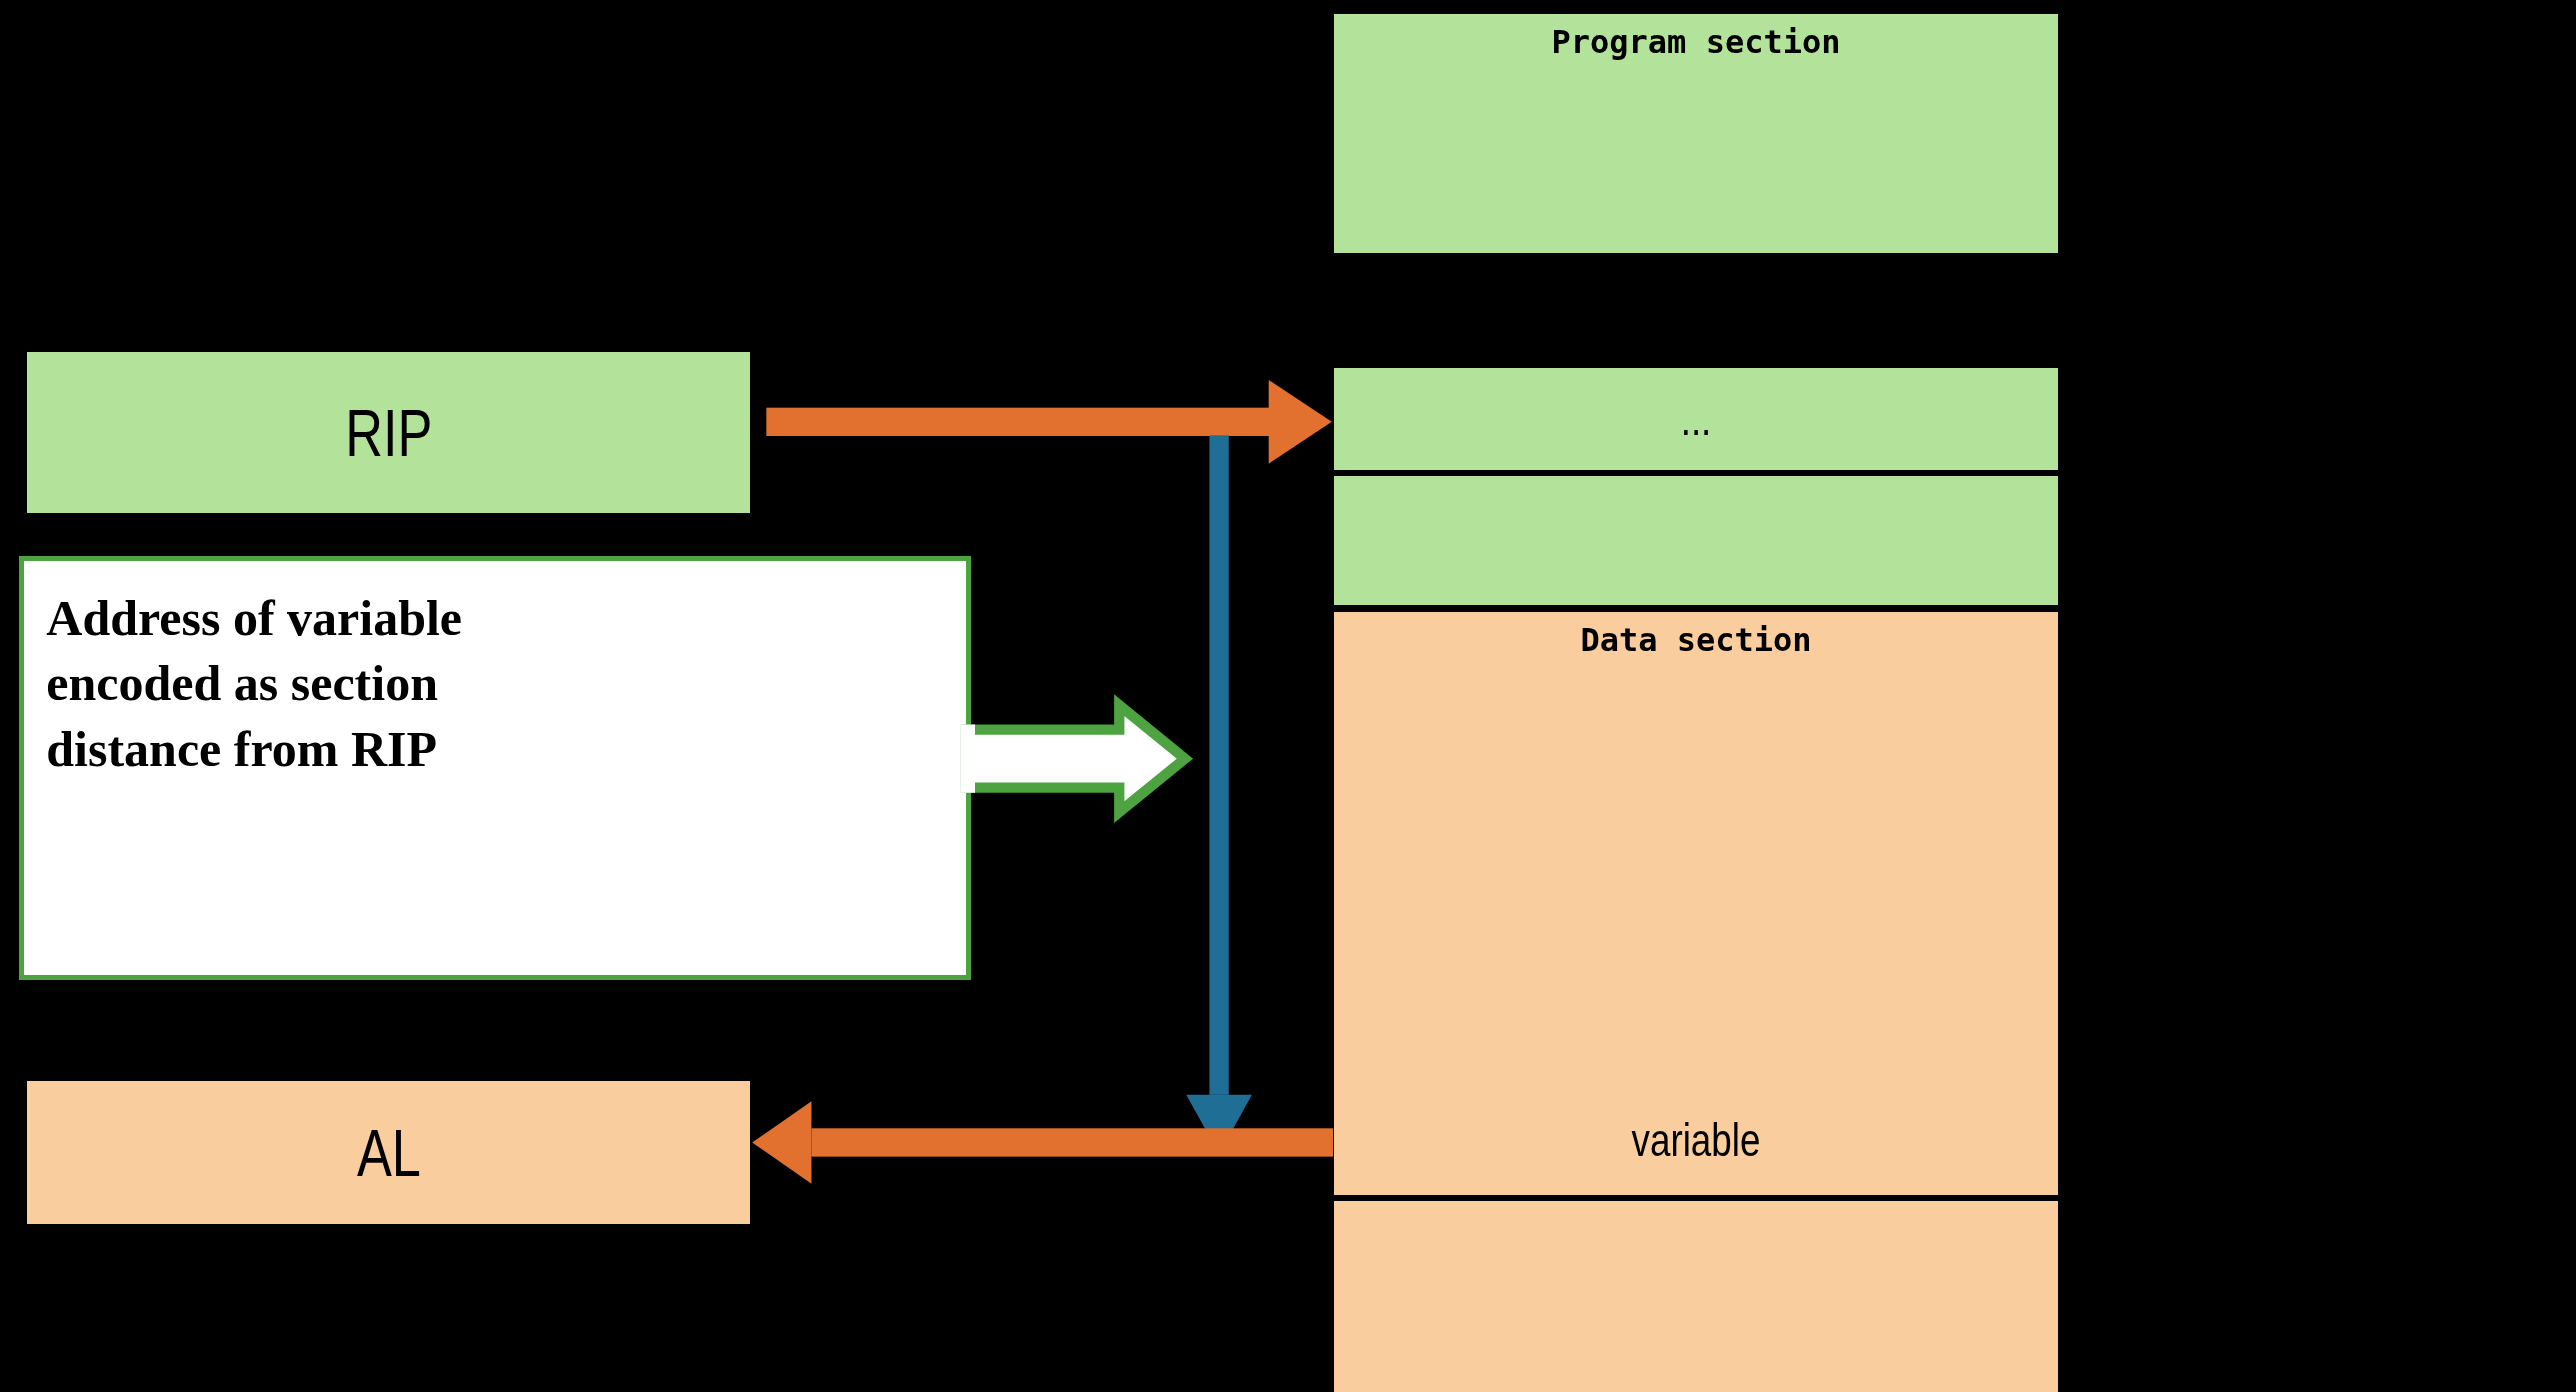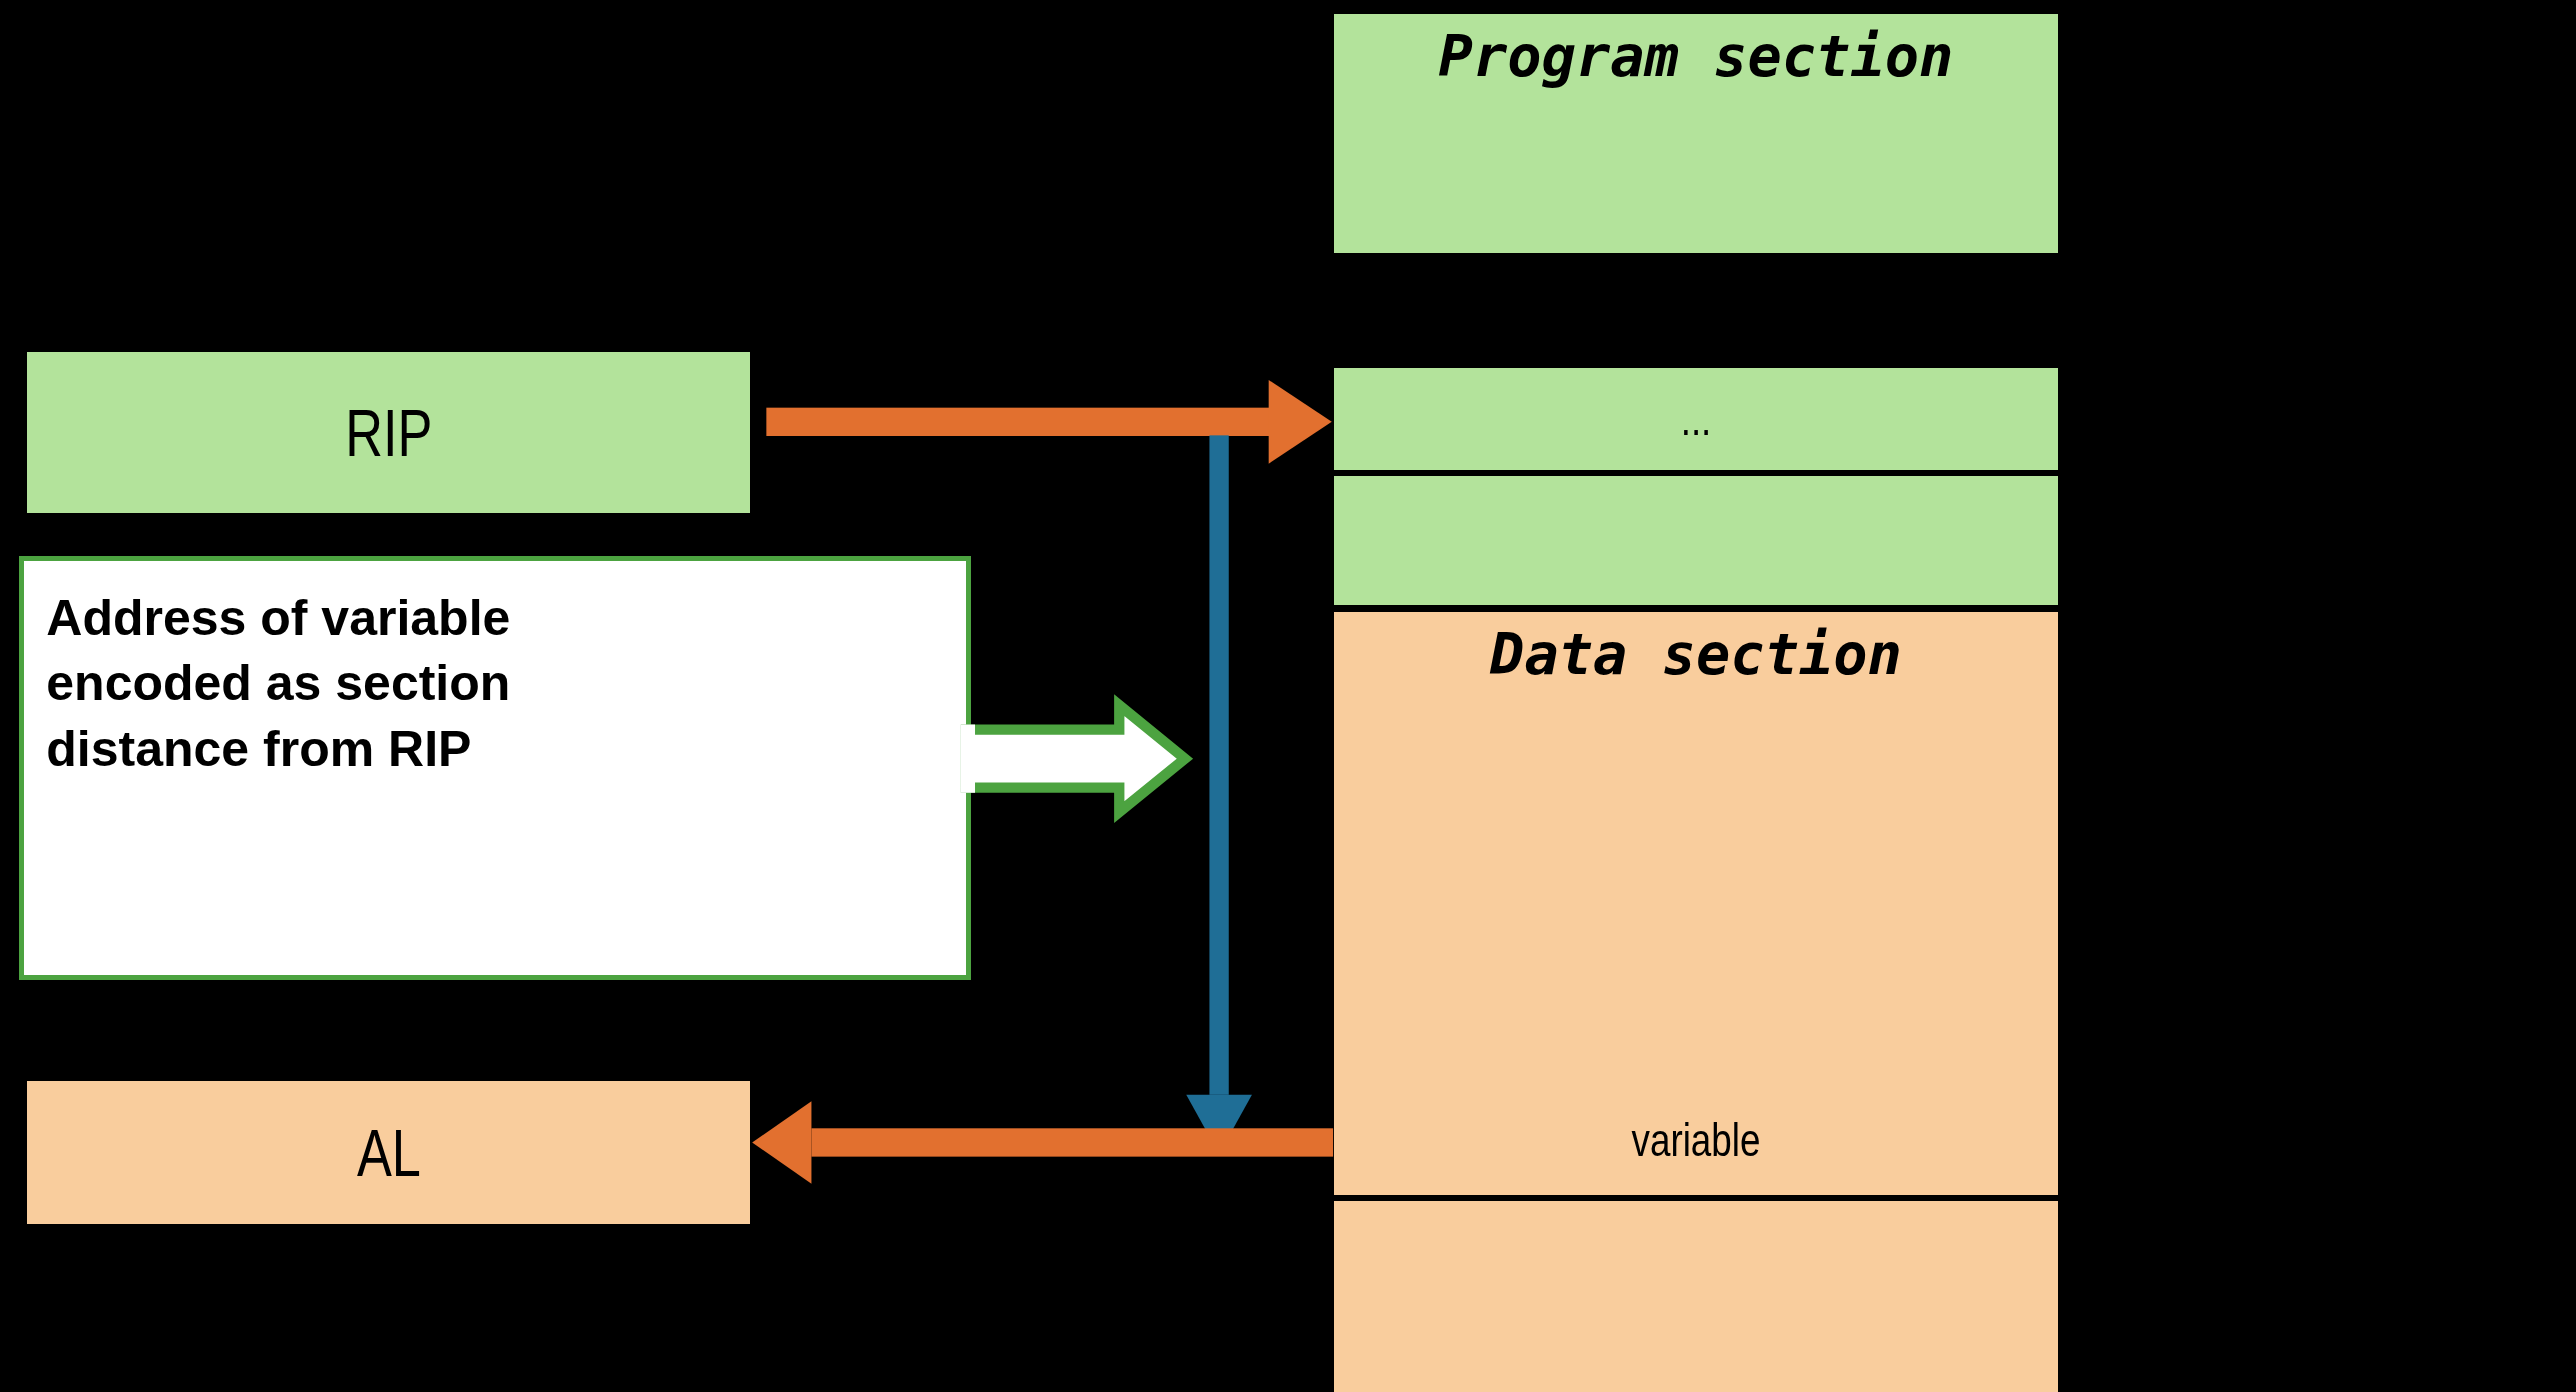--- a/index.html
+++ b/index.html
@@ -25,27 +25,26 @@
     box-sizing:border-box;
     display:flex;align-items:center;justify-content:center;
     border-bottom:6.4px solid #000000;
   }
   .mem-row.no-border{border-bottom:none;}
   .mem-row.green{background:#b3e39b;}
   .mem-row.orange{background:#f9cd9d;}
   .mem-label-mono{
     font-family:"DejaVu Sans Mono", monospace;
     font-weight:bold;
-    font-size:57px;
+    font-size:32px;
     color:#000000;
     letter-spacing:0px;
     width:100%;
     text-align:center;
     padding-bottom:0;
-    font-style:italic;
   }
   .mem-label-sans{
     font-family:"Liberation Sans", sans-serif;
     font-weight:400;
     font-size:46px;
     color:#000000;
     width:100%;
     text-align:center;
     transform:scaleX(0.8);
   }
@@ -71,21 +70,21 @@
   
   #callout-box{
     position:absolute;
     left:19.3px;top:556px;width:952px;height:424px;
     background:#ffffff;
     border:5.8px solid #4ca340;
     box-sizing:border-box;
     padding:24.5px 0 0 22px;
   }
   #callout-box .callout-line{
-    font-family:Liberation Sans, sans-serif;
+    font-family:Liberation Serif, serif;
     font-weight:bold;
     font-size:50px;
     line-height:1.31;
     color:#000000;
     white-space:pre;
   }
 
   
   #arrow-layer{
     position:absolute;left:0;top:0;

